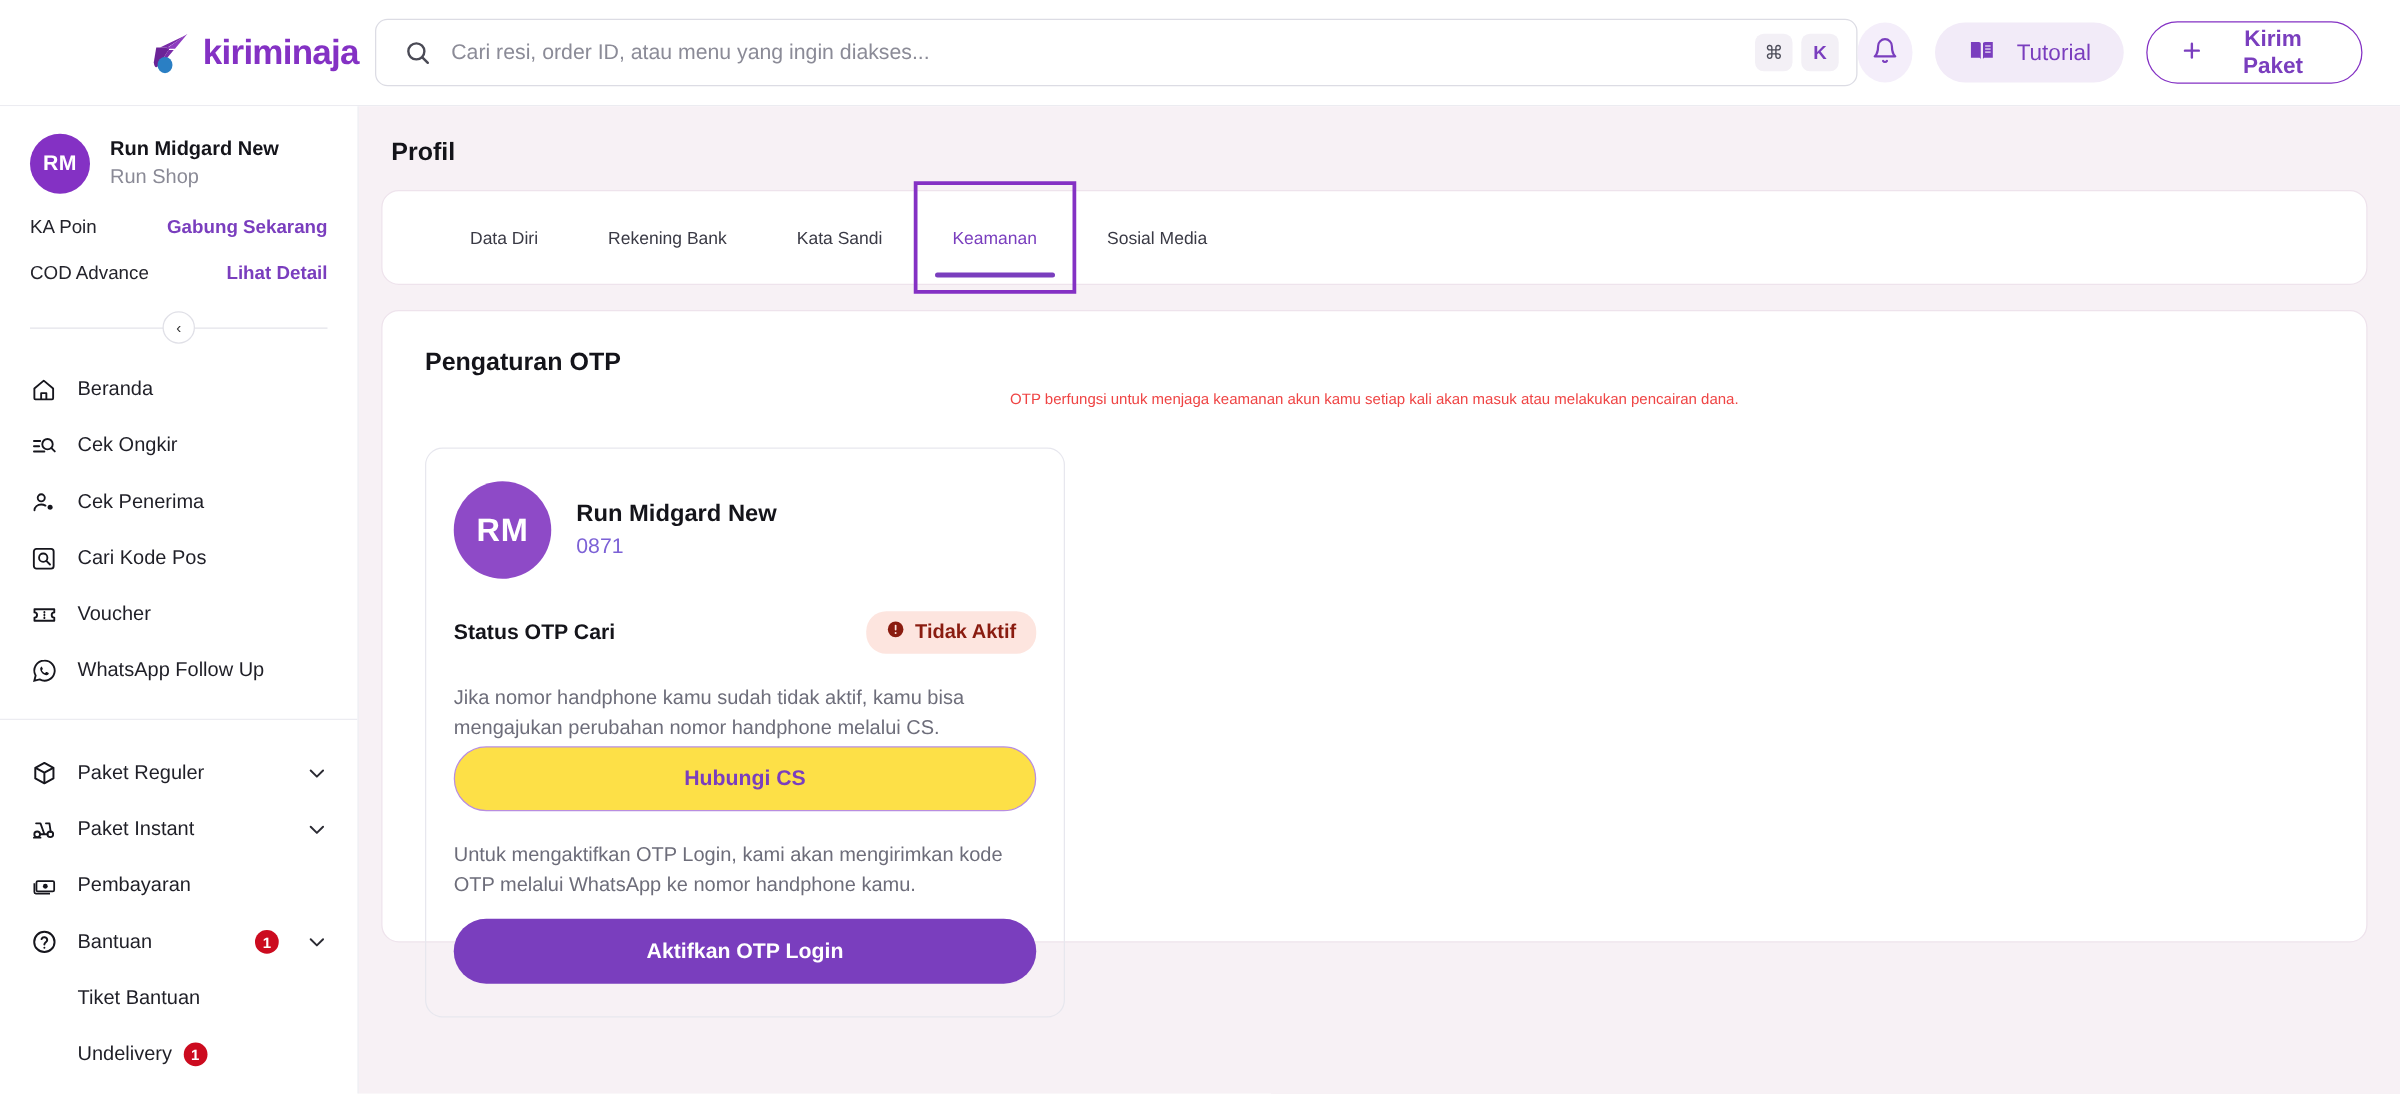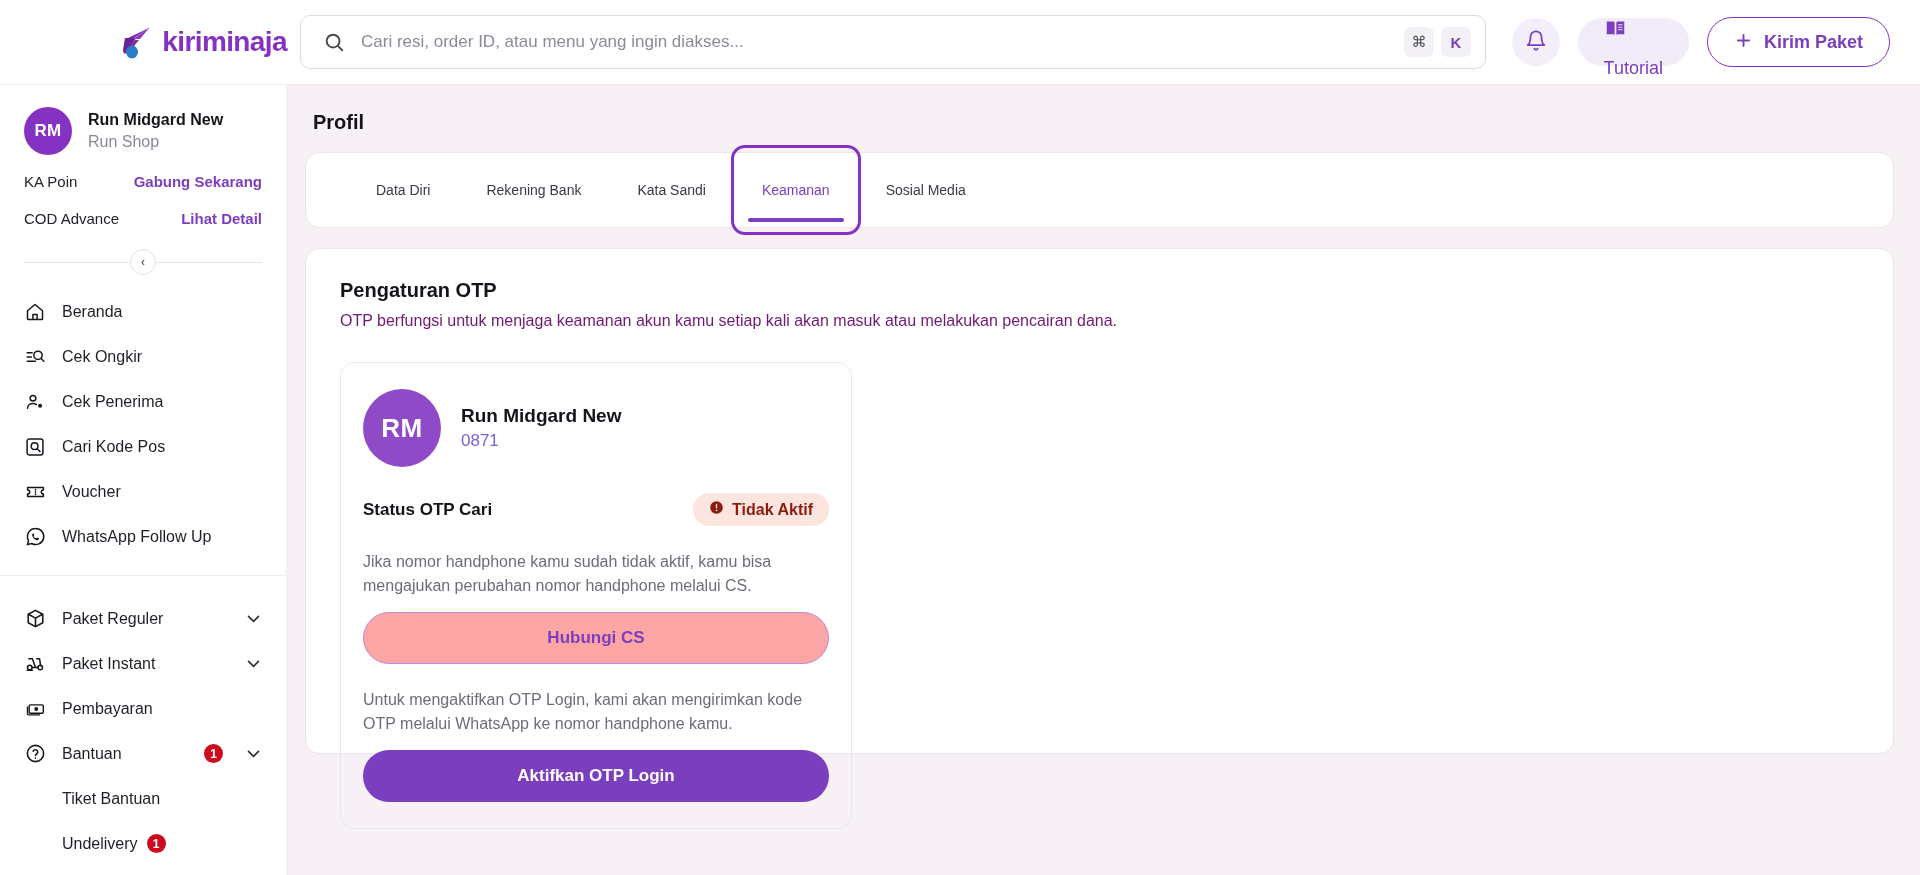--- a/index.html
+++ b/index.html
@@ -103,24 +103,23 @@
     border-radius: 50%;
     background: #f4eefa;
     display: flex; align-items: center; justify-content: center;
     border: none; cursor: pointer;
   }
   .tutorial-btn {
     height: 48px;
     border-radius: 24px;
     background: #f2ebf8;
     border: none;
-    display: flex; align-items: flex-start; gap: 16px;
+    display: flex; align-items: center; gap: 16px;
     padding: 0 26px;
     cursor: pointer;
-    flex-direction: column;
   }
   .tutorial-label {
     font-size: 18px;
     color: #7a3ebe;
   }
   .kirim-btn {
     height: 50px;
     border-radius: 25px;
     background: #ffffff;
     border: 1.6px solid #8431c4;
@@ -253,34 +252,34 @@
   .tab.active { color: #7a3ebe; }
   .tab.active::after {
     content: "";
     position: absolute;
     left: 14px; right: 14px; bottom: 10px;
     height: 4px; border-radius: 3px;
     background: #7a3ebe;
   }
   .tab.focus-ring {
     outline: 3px solid #8431c4;
-    border-radius: 11px;
+    border-radius: 0;
     margin: -5px 0;
     align-items: center;
   }
 
   .content-card {
     background: #fff;
     border: 1px solid #eee3ec;
     border-radius: 14px;
     padding: 30px 34px 34px 34px;
     height: 506px;
   }
   .section-title { font-size: 20px; font-weight: bold; color: #14141a; }
-  .section-sub { font-size: 16px; color: #701a75; margin-top: 10px; }
+  .section-sub { font-size: 12px; color: #ef4444; margin-top: 10px; text-align: center; }
 
   .otp-card {
     margin-top: 32px;
     width: 512px;
     border: 1px solid #e7e7ee;
     border-radius: 14px;
     padding: 26px 22px 26px 22px;
   }
   .otp-head { display: flex; align-items: center; gap: 20px; }
   .otp-avatar {
@@ -310,24 +309,24 @@
 
   .helper-text {
     font-size: 16px; color: #6d6d7a;
     line-height: 1.5;
     margin-top: 24px;
   }
 
   .btn-outline {
     display: flex; align-items: center; justify-content: center;
     width: 100%; height: 52px;
-    margin-top: 14px;
+    margin-top: 2px;
     border: 1.6px solid #b88ee0;
     border-radius: 26px;
-    background: #fca5a5;
+    background: #fde047;
     font-size: 17px; font-weight: bold; color: #7a3ebe;
     cursor: pointer;
     font-family: "Liberation Sans", sans-serif;
   }
   .btn-solid {
     display: flex; align-items: center; justify-content: center;
     width: 100%; height: 52px;
     margin-top: 14px;
     border: none;
     border-radius: 26px;

